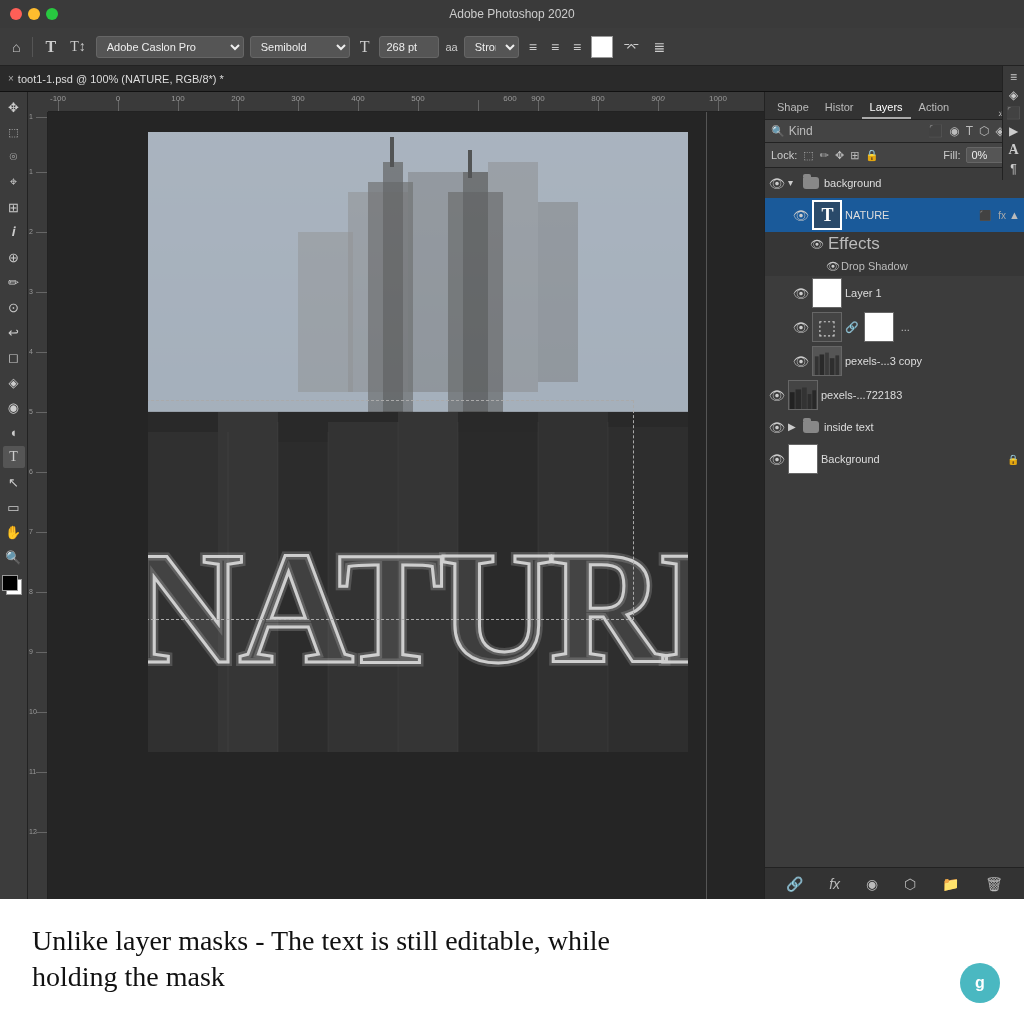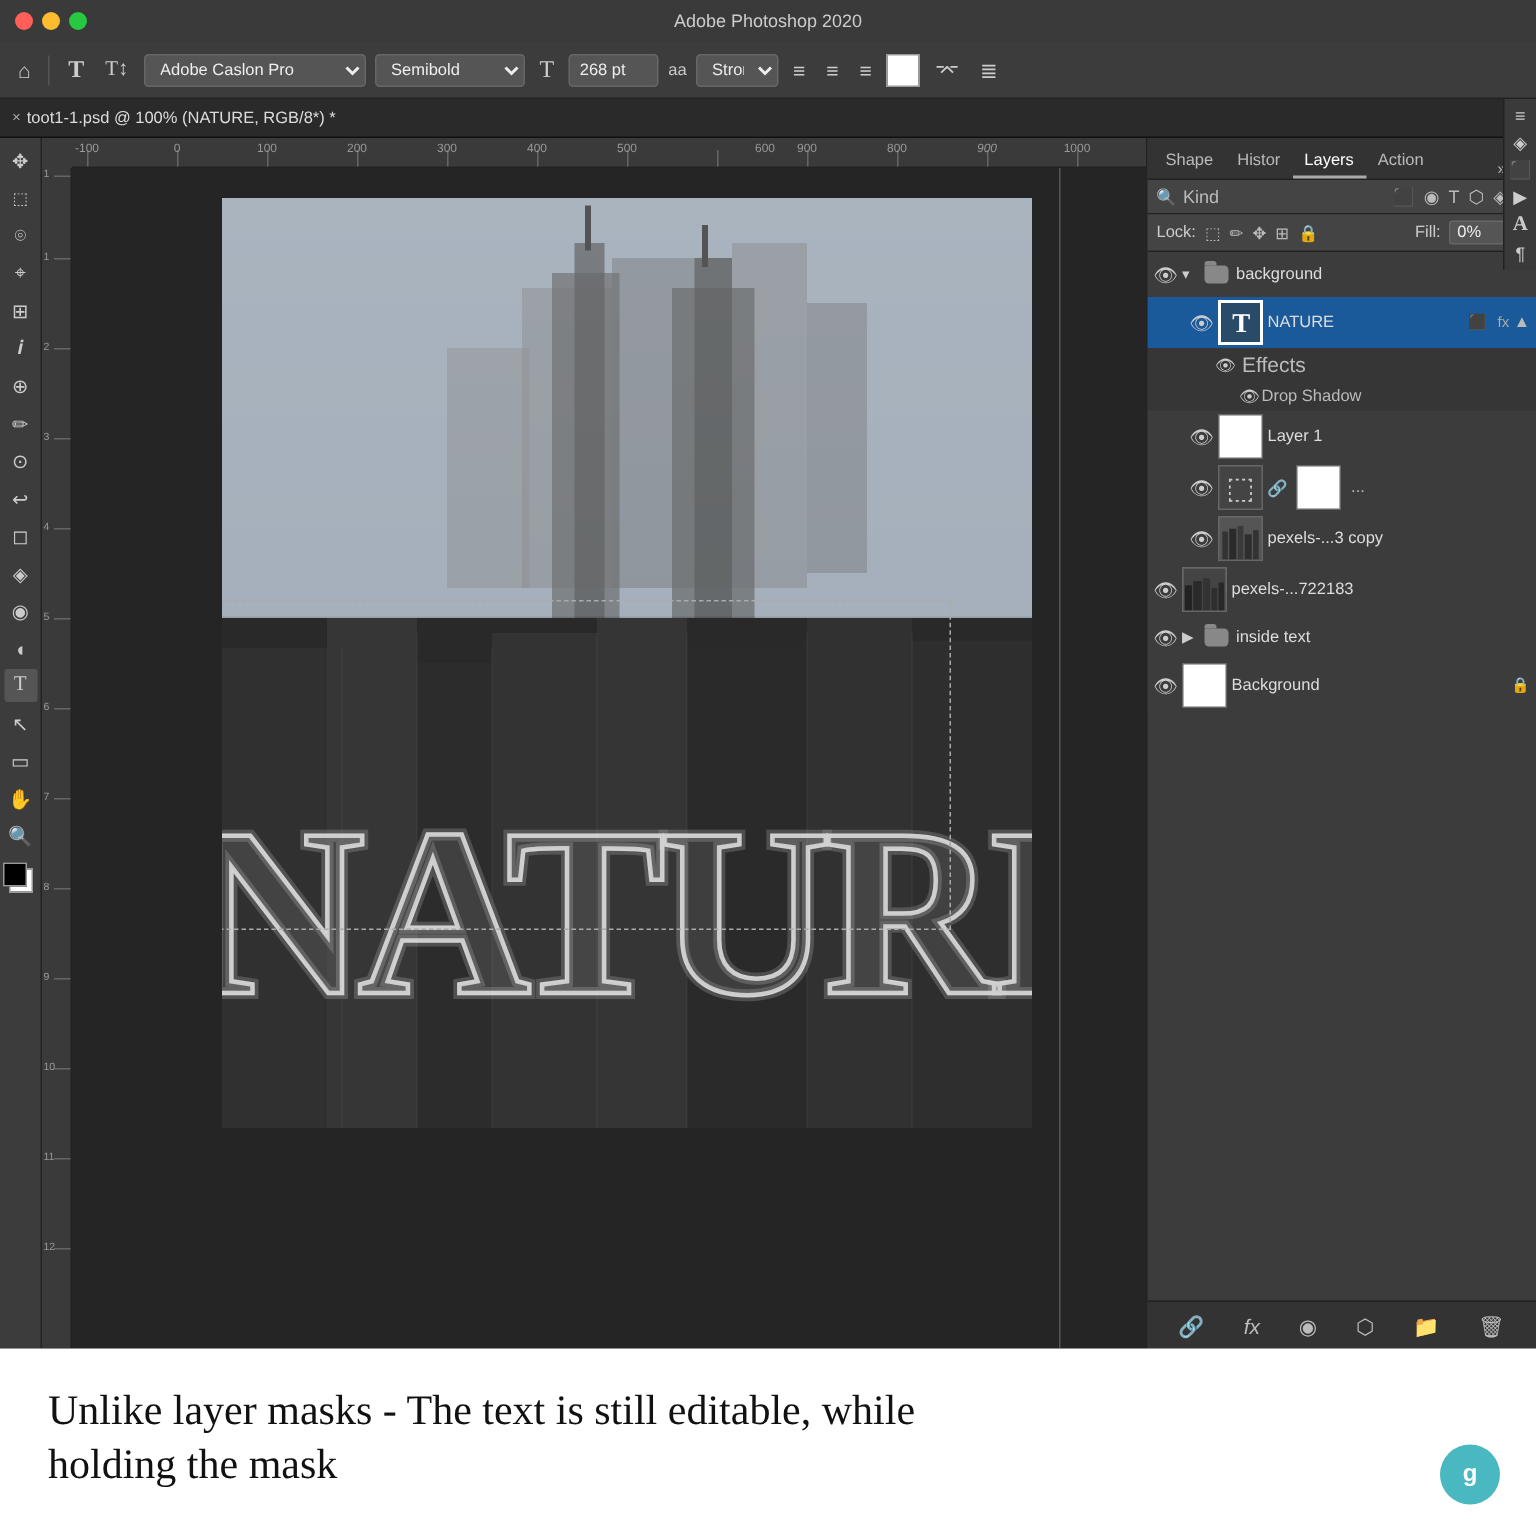--- a/index.html
+++ b/index.html
@@ -307,21 +307,21 @@
     .layer-link { color: #aaa; font-size: 11px; }
     .layer-lock { color: #aaa; font-size: 10px; }
     .layer-effects-row {
       display: flex;
       align-items: center;
       padding: 2px 4px 2px 44px;
       background: #363636;
       min-height: 22px;
       gap: 3px;
     }
-    .layer-effects-label { color: #bbb; font-size: 14px; }
+    .layer-effects-label { color: #bbb; font-size: 17px; }
     .layer-effect-item {
       display: flex;
       align-items: center;
       padding: 1px 4px 1px 56px;
       background: #363636;
       min-height: 20px;
     }
     .layer-effect-name { color: #bbb; font-size: 11px; }
 
     

